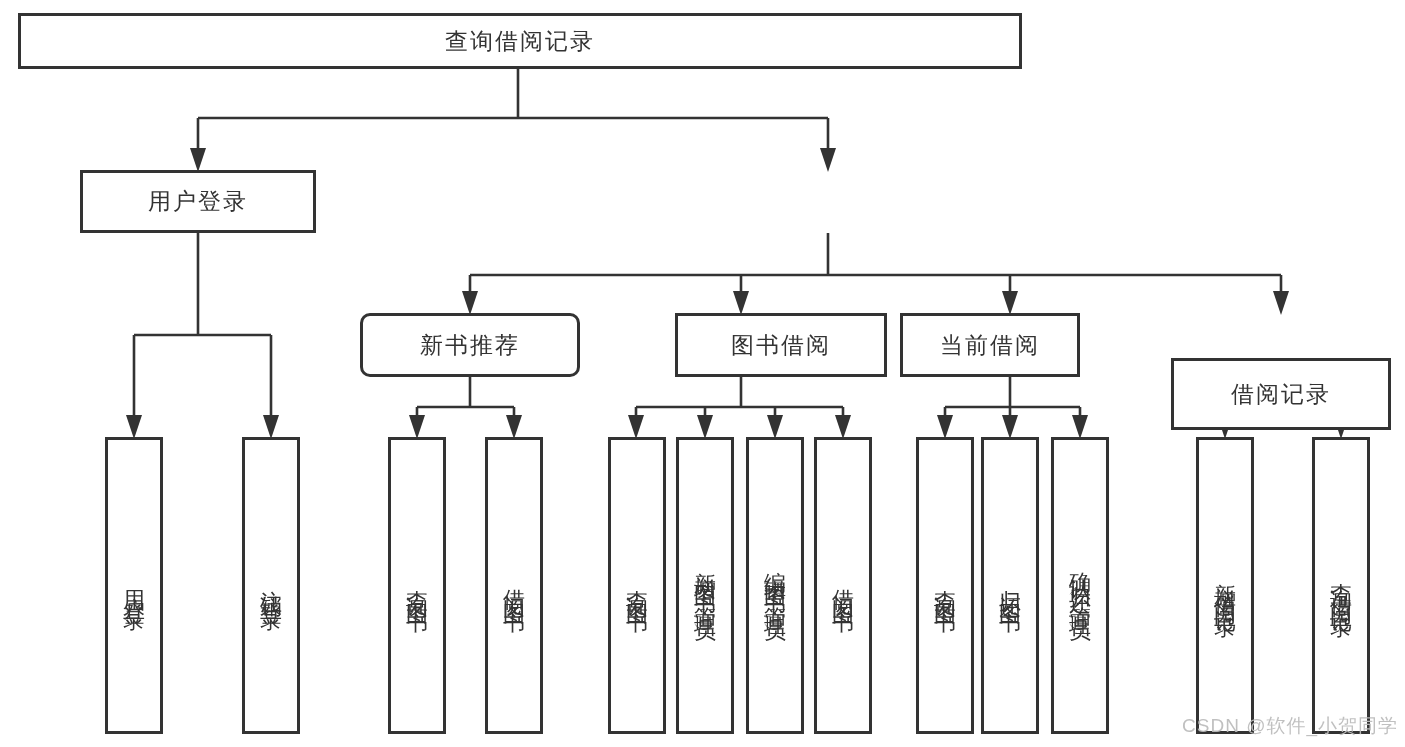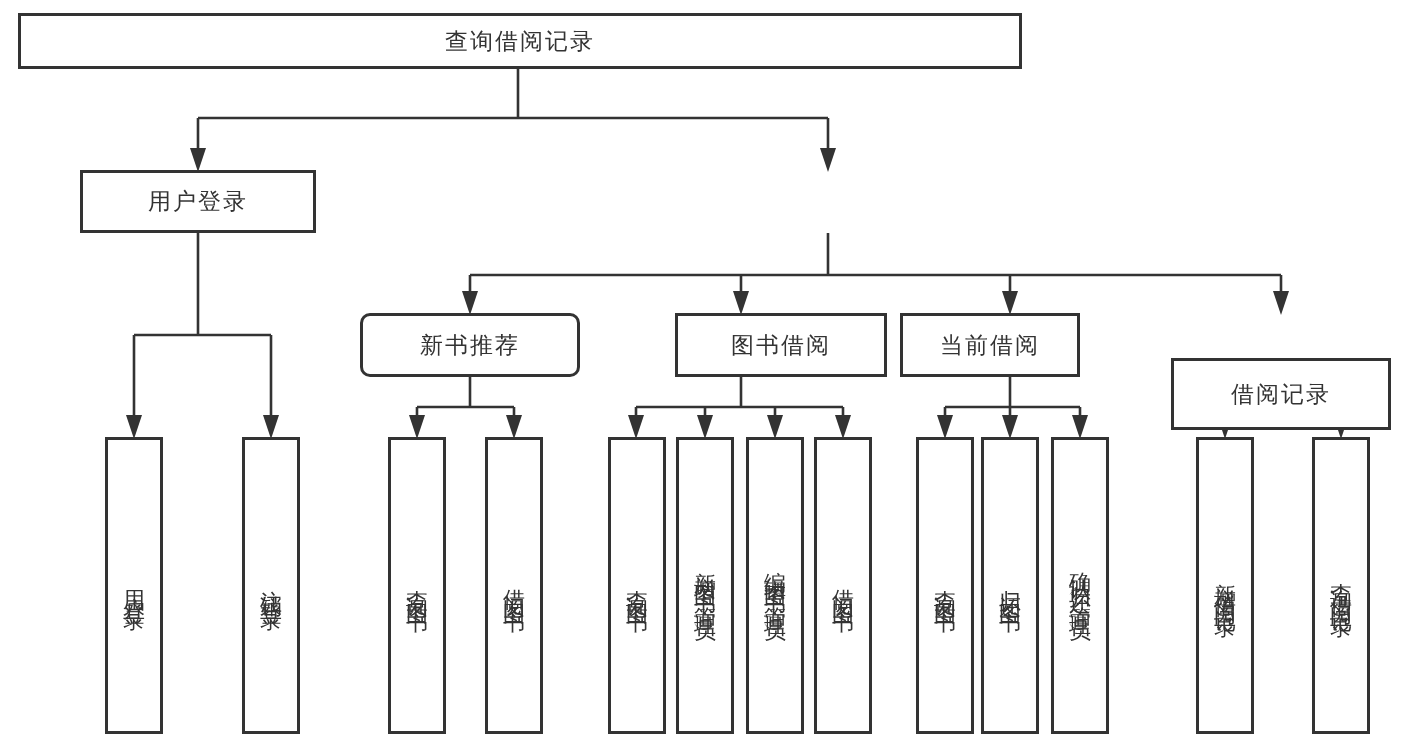--- a/index.html
+++ b/index.html
@@ -142,14 +142,15 @@
   <div class="vnode" style="left:1051px; top:437px; width:58px; height:297px;">
     <span class="vtext">确认归还（管理员）</span>
   </div>
   <div class="vnode" style="left:1196px; top:437px; width:58px; height:297px;">
     <span class="vtext">新增借阅记录</span>
   </div>
   <div class="vnode" style="left:1312px; top:437px; width:58px; height:297px;">
     <span class="vtext">查询借阅记录</span>
   </div>
 
+  <div class="watermark">CSDN @软件_小贺同学</div>
 
 </div>
 
 </body></html>

